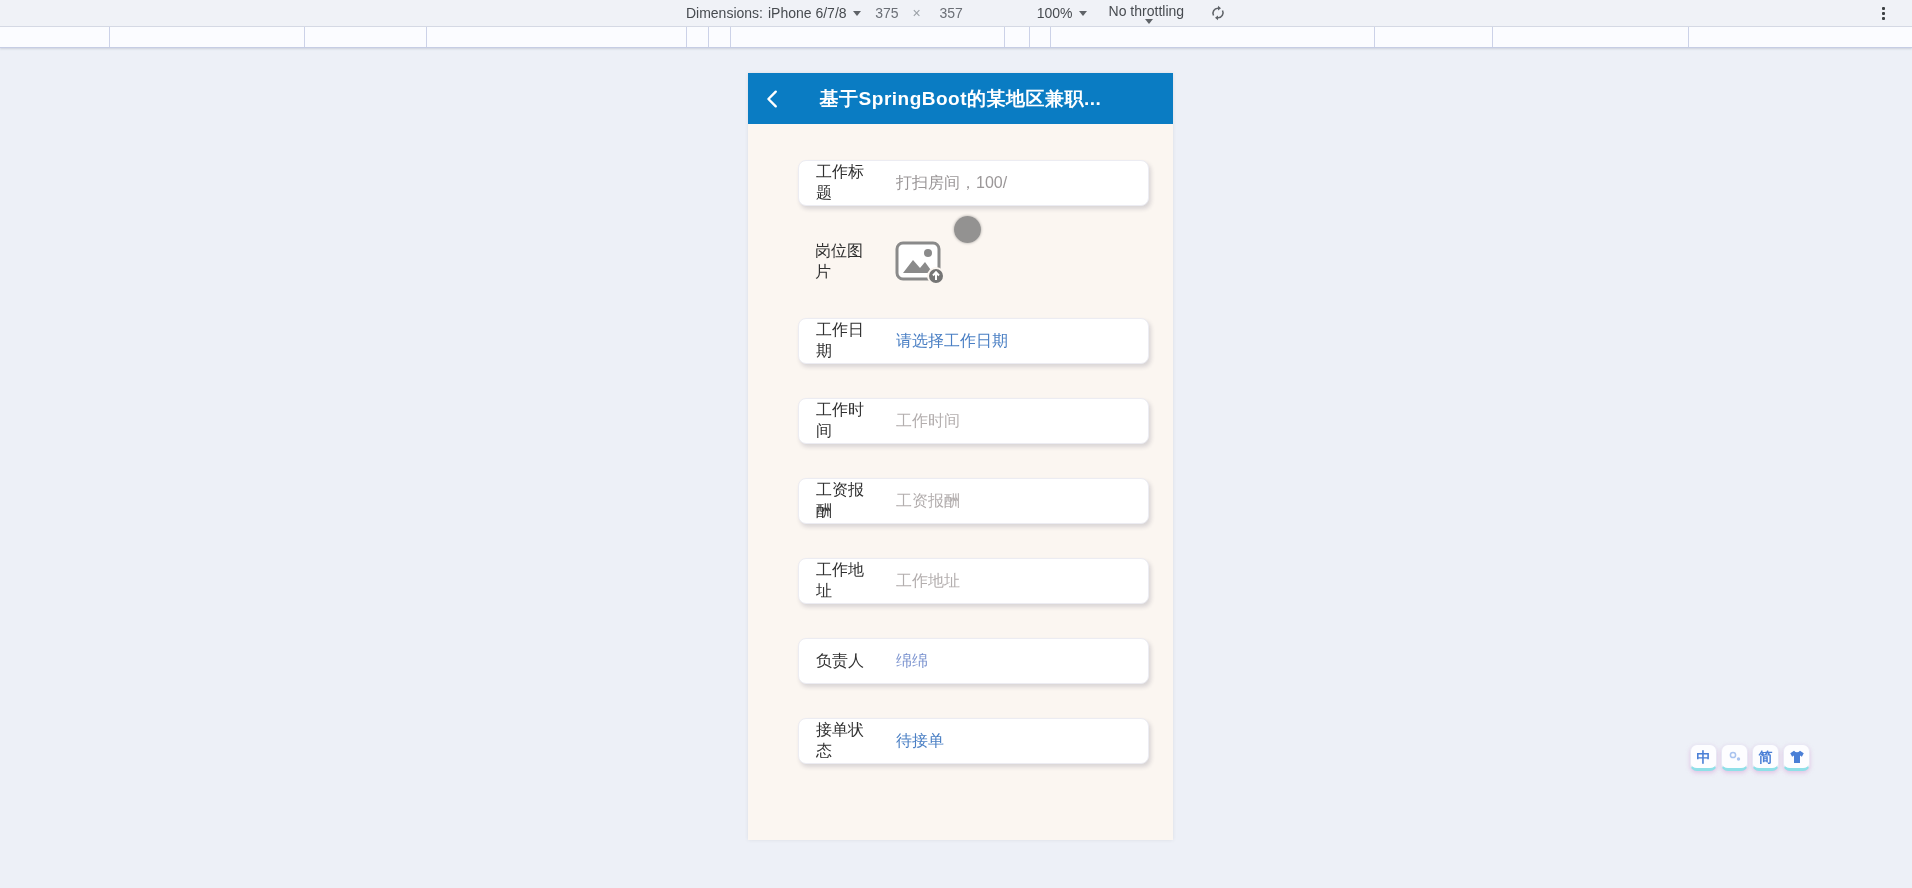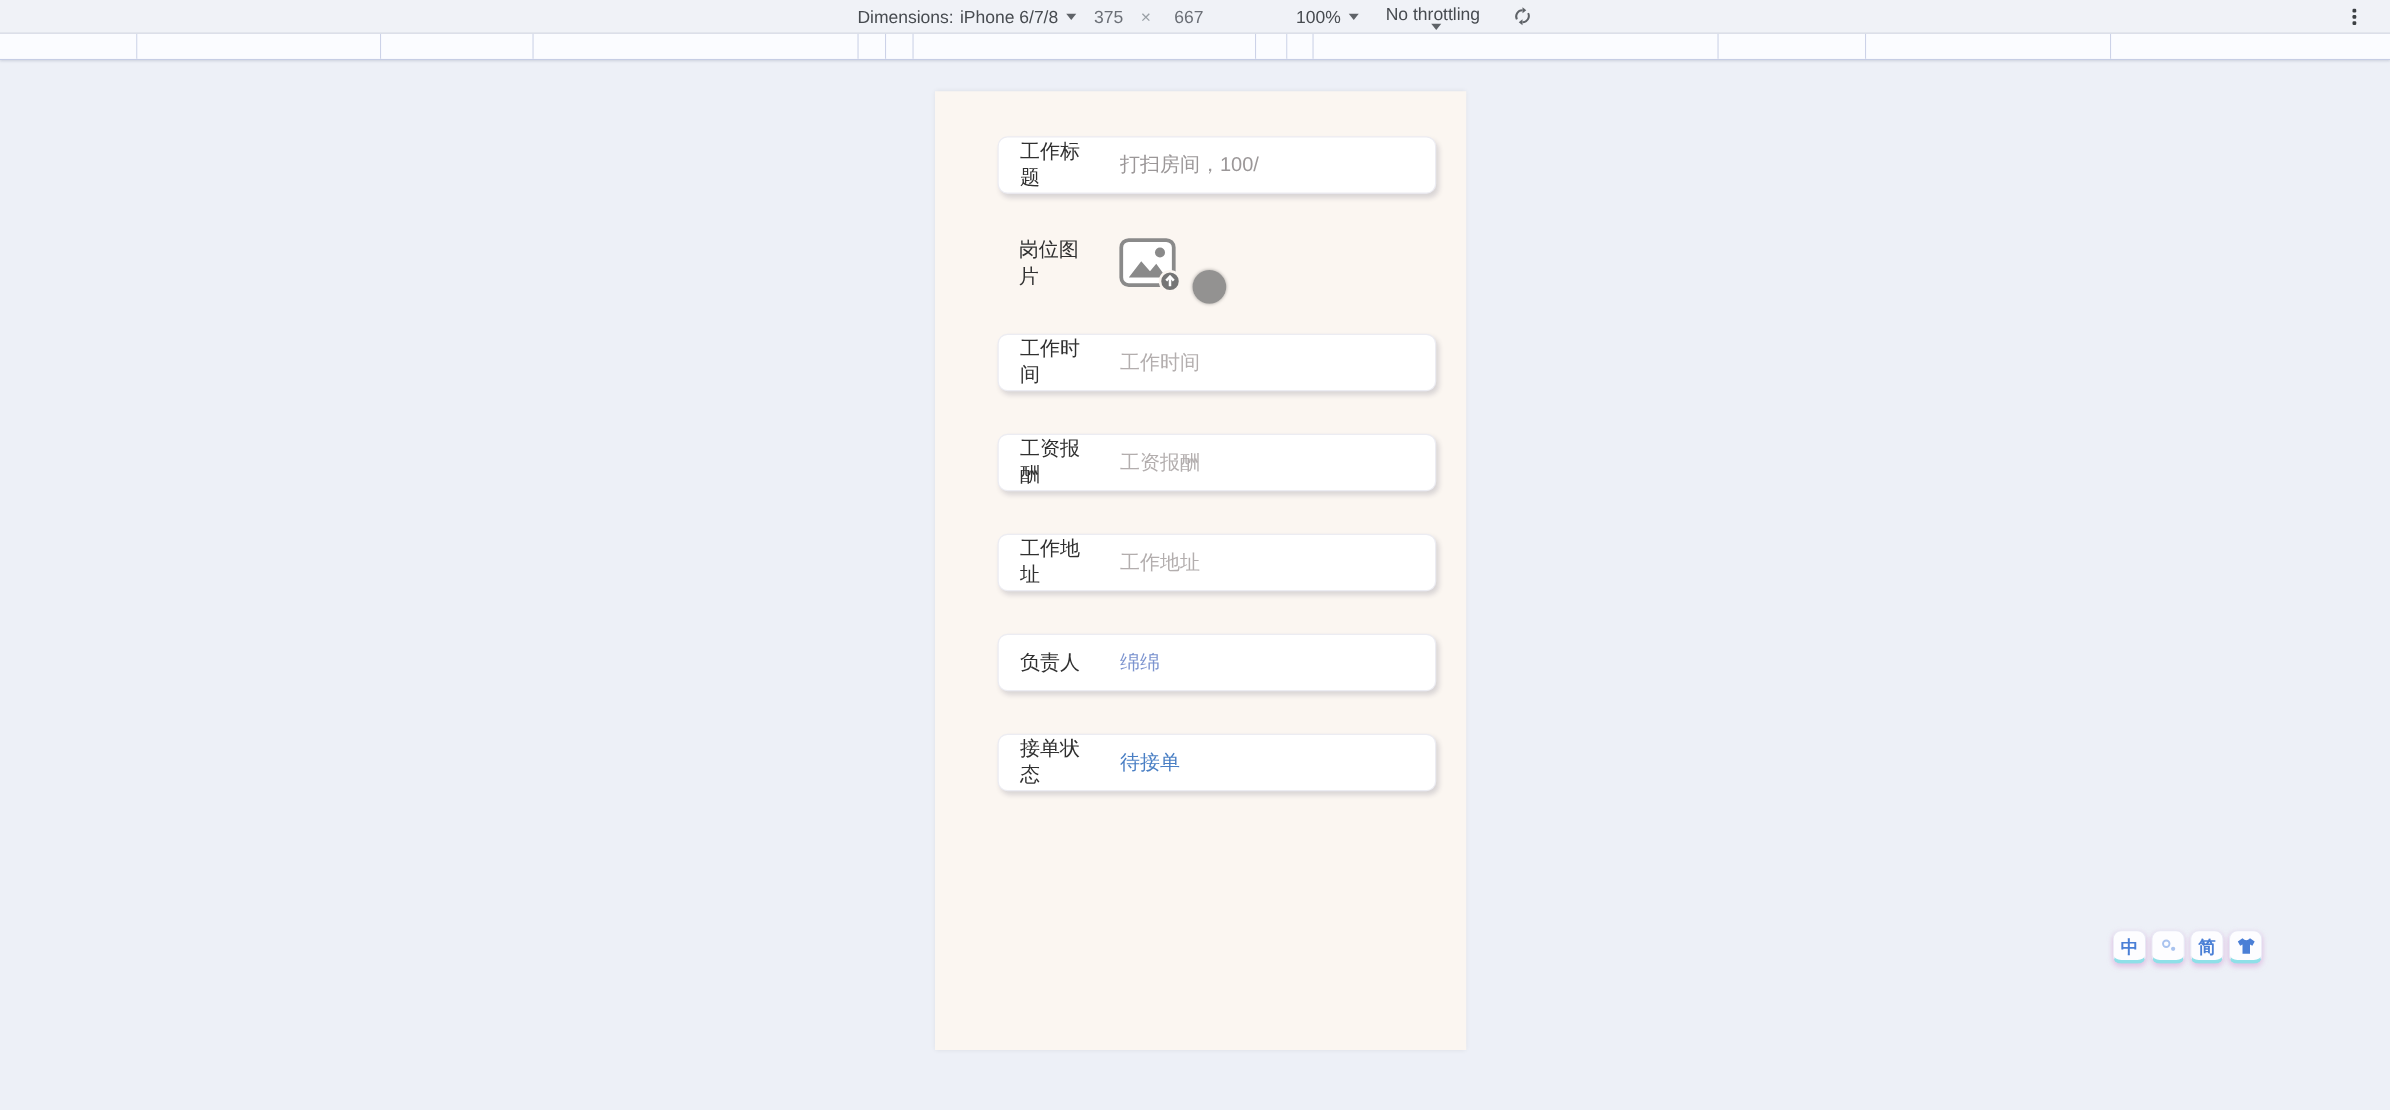--- a/index.html
+++ b/index.html
@@ -69,21 +69,21 @@
 
 <div class="devtools-bar">
   <div class="group">
     <span class="dim-label">Dimensions:</span>
     <span class="device-select">
       <span>iPhone 6/7/8</span>
       <span class="caret-down"></span>
     </span>
     <span class="vp-num">375</span>
     <span class="times">×</span>
-    <span class="vp-num">667</span>
+    <span class="vp-num">357</span>
   </div>
   <div class="group zoom-group">
     <span>100%</span>
     <span class="caret-down"></span>
   </div>
   <div class="group throttle-group">
     <span>No throttling</span>
     <span class="caret-down"></span>
   </div>
   <div class="rotate-btn">
@@ -111,20 +111,28 @@
     <div class="bg-cell" style="flex-basis: 274px;"></div>
     <div class="bg-cell" style="flex-basis: 25px;"></div>
     <div class="bg-cell" style="flex-basis: 21px;"></div>
     <div class="bg-cell" style="flex-basis: 324px;"></div>
     <div class="bg-cell" style="flex-basis: 118px;"></div>
     <div class="bg-cell" style="flex-basis: 196px;"></div>
     <div class="bg-cell" style="flex-basis: 223px;"></div>
   </div>
 
 <div class="phone">
+  <div class="app-header">
+    <div class="back-btn">
+      <svg width="22" height="22" viewBox="0 0 24 24">
+        <polyline points="15,4 7,12 15,20" stroke="#ffffff" stroke-width="2.6" fill="none" stroke-linecap="round" stroke-linejoin="round"></polyline>
+      </svg>
+    </div>
+    <div class="app-title">基于SpringBoot的某地区兼职...</div>
+  </div>
   <div class="form-list">
   <div class="form-card">
     <span class="row-label">工作标题</span>
     <span class="row-value v-filled">打扫房间，100/</span>
   </div>
 
 
   <div class="upload-row">
     <span class="row-label">岗位图片</span>
     <span class="upload-icon">
@@ -132,20 +140,24 @@
         <rect x="2" y="3" width="42" height="36" rx="6" fill="#ffffff" stroke="#8a8a8a" stroke-width="3"></rect>
         <circle cx="33" cy="13" r="4" fill="#8a8a8a"></circle>
         <path d="M8 33 L18 20 L25 28 L30 22 L38 33 Z" fill="#8a8a8a"></path>
         <circle cx="41" cy="36" r="8" fill="#757575" stroke="#fbf6f1" stroke-width="2"></circle>
         <path d="M41 40 L41 33" stroke="#ffffff" stroke-width="2" fill="none"></path>
         <path d="M38 35.5 L41 32.2 L44 35.5" stroke="#ffffff" stroke-width="2" fill="none"></path>
       </svg>
     </span>
   </div>
 
+  <div class="form-card">
+    <span class="row-label">工作日期</span>
+    <span class="row-value v-link">请选择工作日期</span>
+  </div>
 
   <div class="form-card">
     <span class="row-label">工作时间</span>
     <span class="row-value v-placeholder">工作时间</span>
   </div>
 
   <div class="form-card">
     <span class="row-label">工资报酬</span>
     <span class="row-value v-placeholder">工资报酬</span>
   </div>

